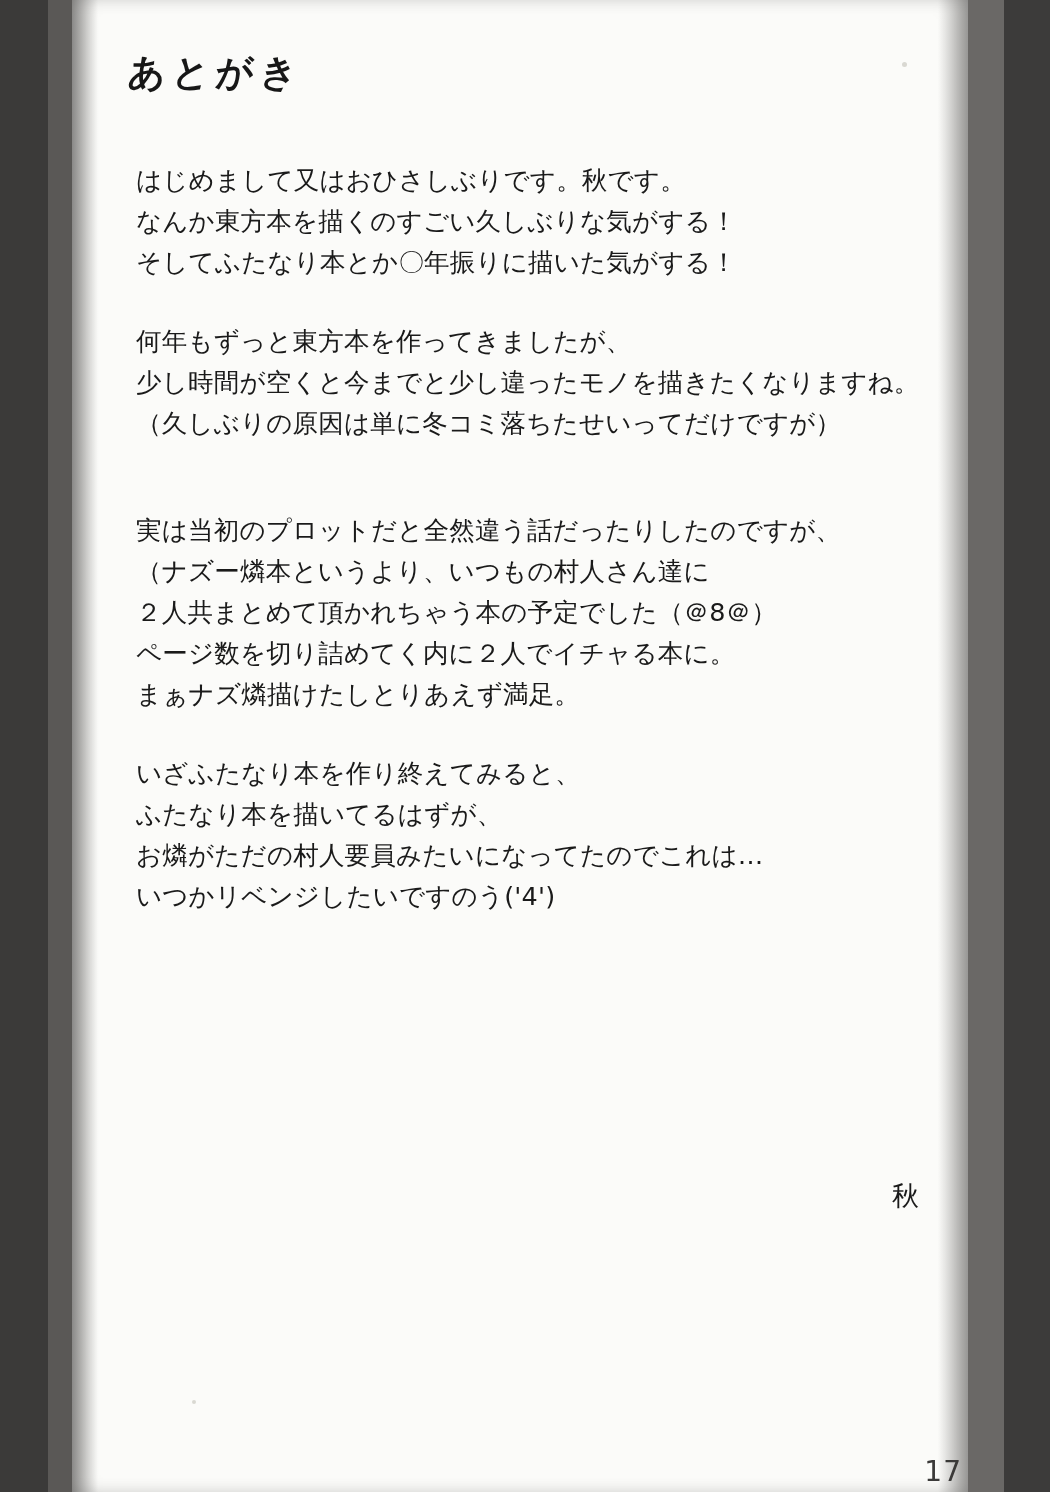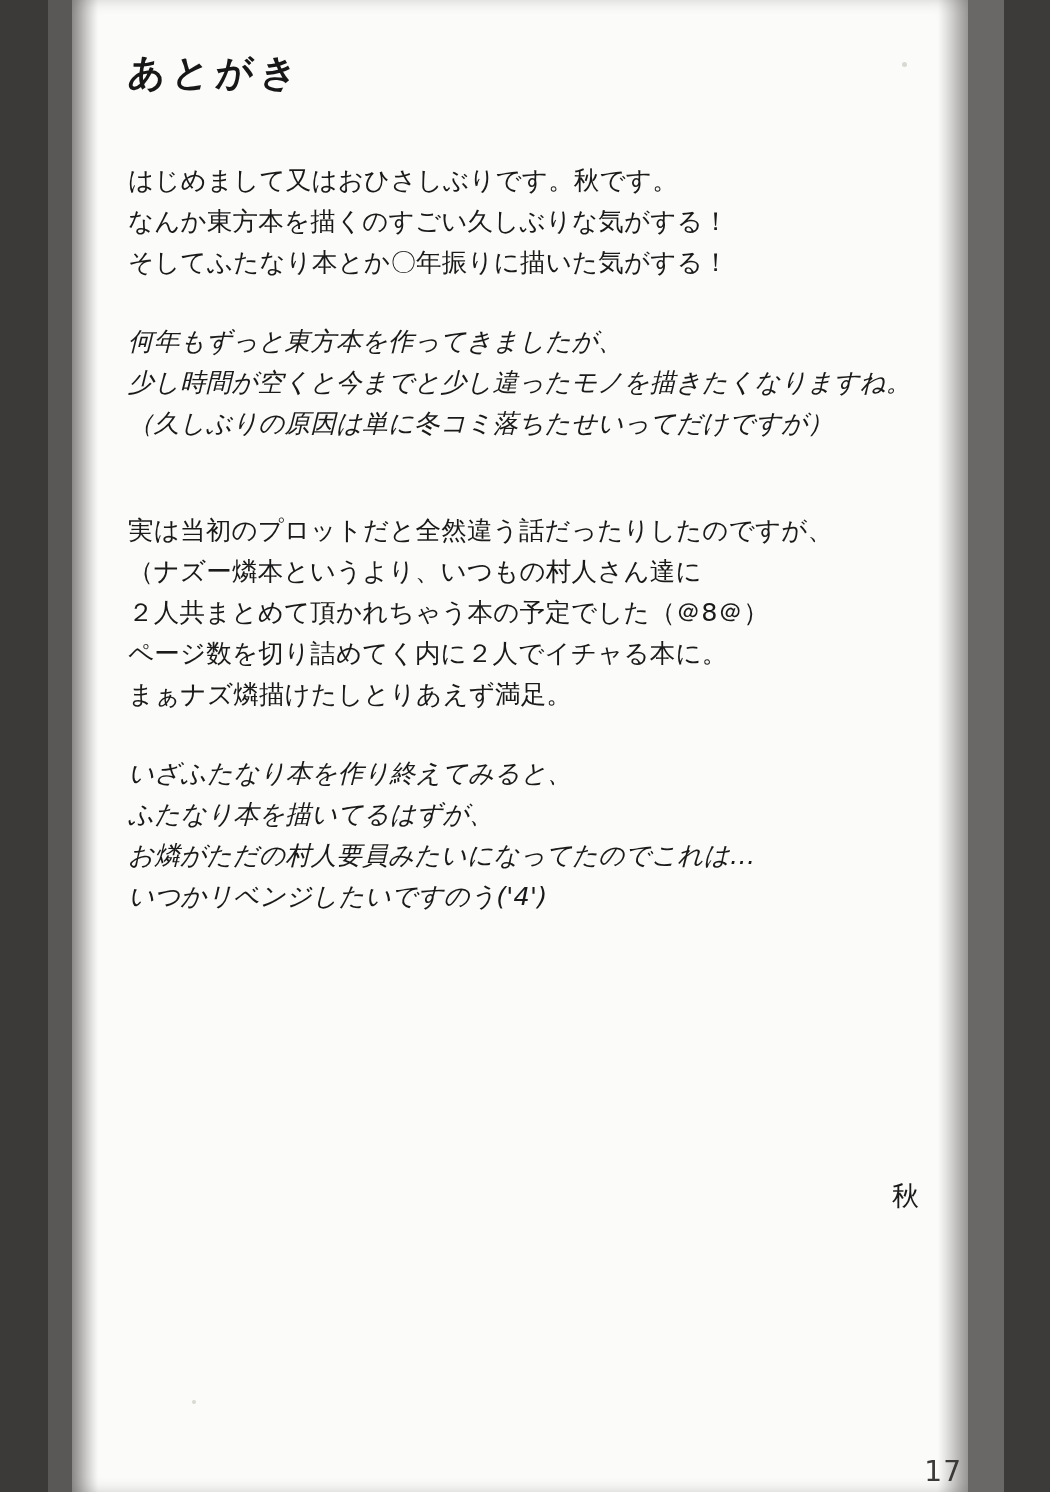--- a/index.html
+++ b/index.html
@@ -66,26 +66,25 @@
     margin: 0 0 62px 0;
     transform: skewX(-3deg);
   }
   .body-text {
     color: #1a1a1a;
     font-size: 25.5px;
     line-height: 41px;
     letter-spacing: 0.2px;
   }
   .para {
-    margin: 0 0 38px 0;
+    margin: 0 0 38px 8px;
     white-space: pre-line;
   }
   .para.gap-lg {
     margin-bottom: 66px;
-    font-style: italic;
   }
   .signature {
     position: absolute;
     right: 48px;
     top: 1178px;
     font-size: 27px;
     color: #1a1a1a;
     letter-spacing: 1px;
   }
   .page-number {

